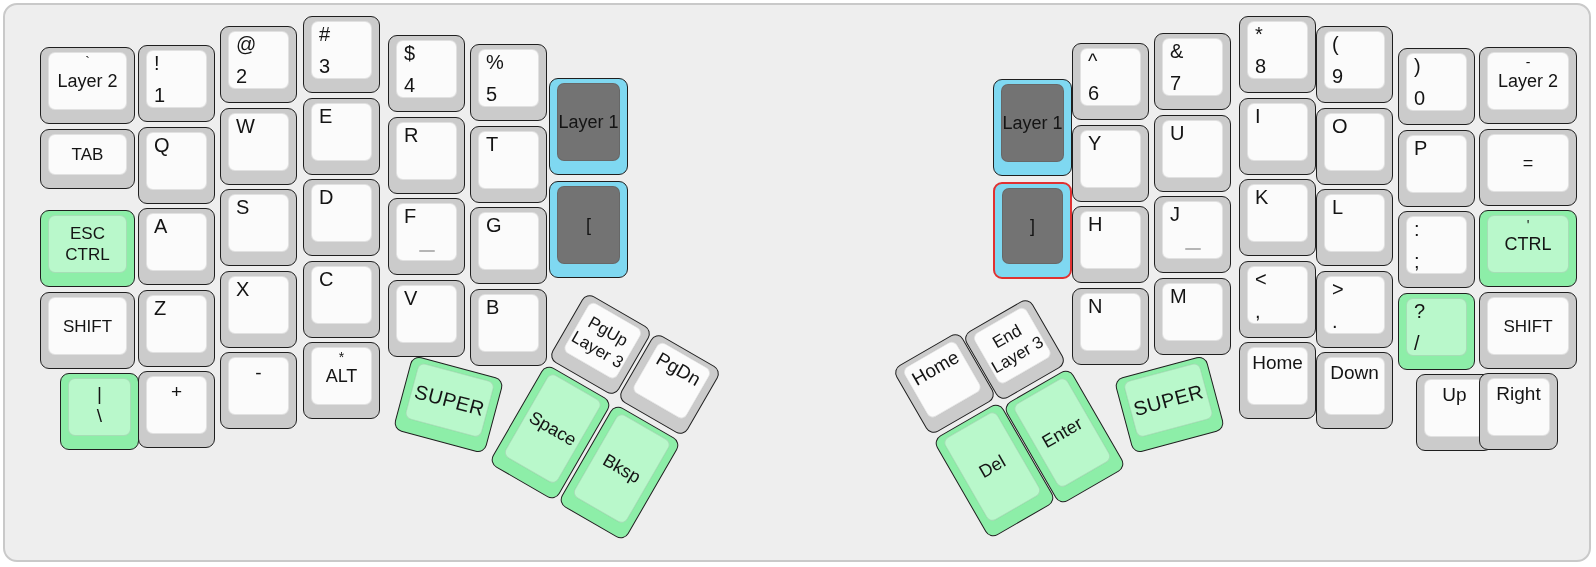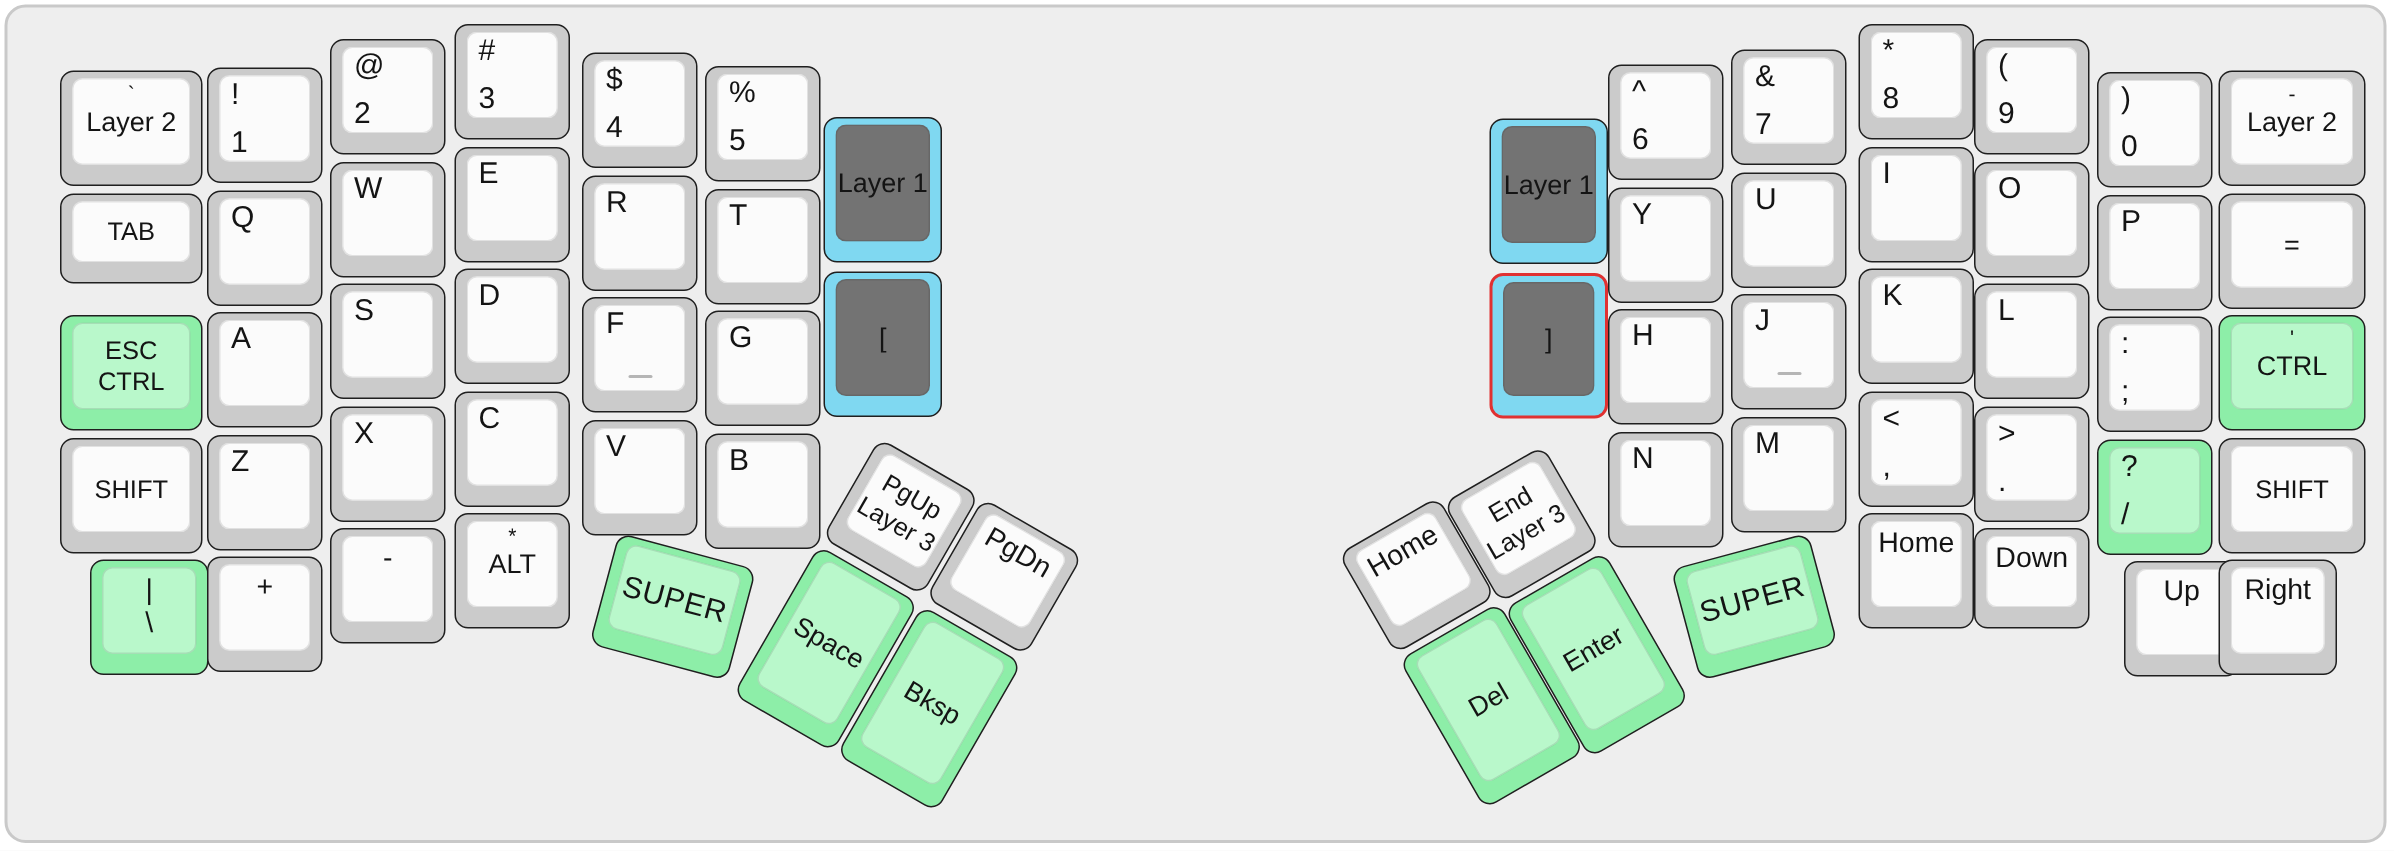--- a/index.html
+++ b/index.html
@@ -325,21 +325,21 @@
       <div class="cap mode-pair">
         <span class="l1">L</span>
       </div>
     </div>
     <div class="key white" style="left: 1316px; top: 271px; width: 77px; height: 77px;">
       <div class="cap mode-pair">
         <span class="l1">&gt;</span>
         <span class="l2">.</span>
       </div>
     </div>
-    <div class="key white" style="left: 1316px; top: 352px; width: 77px; height: 67px;">
+    <div class="key white" style="left: 1316px; top: 352px; width: 77px; height: 77px;">
       <div class="cap mode-topcenter">
         <span>Down</span>
       </div>
     </div>
     <div class="key white" style="left: 1398px; top: 48px; width: 77px; height: 77px;">
       <div class="cap mode-pair">
         <span class="l1">)</span>
         <span class="l2">0</span>
       </div>
     </div>

